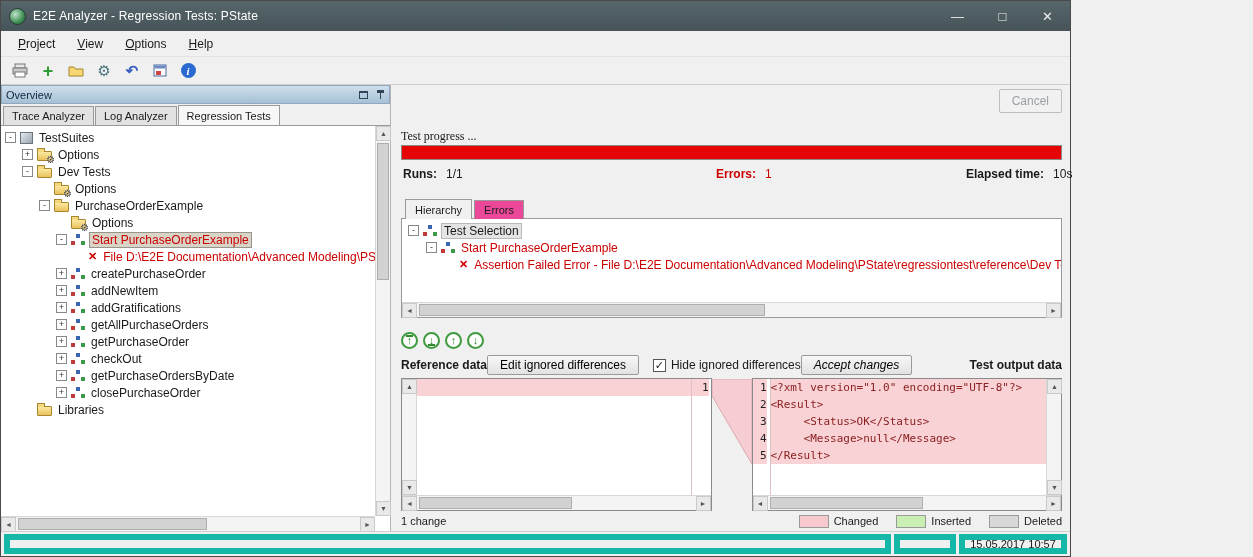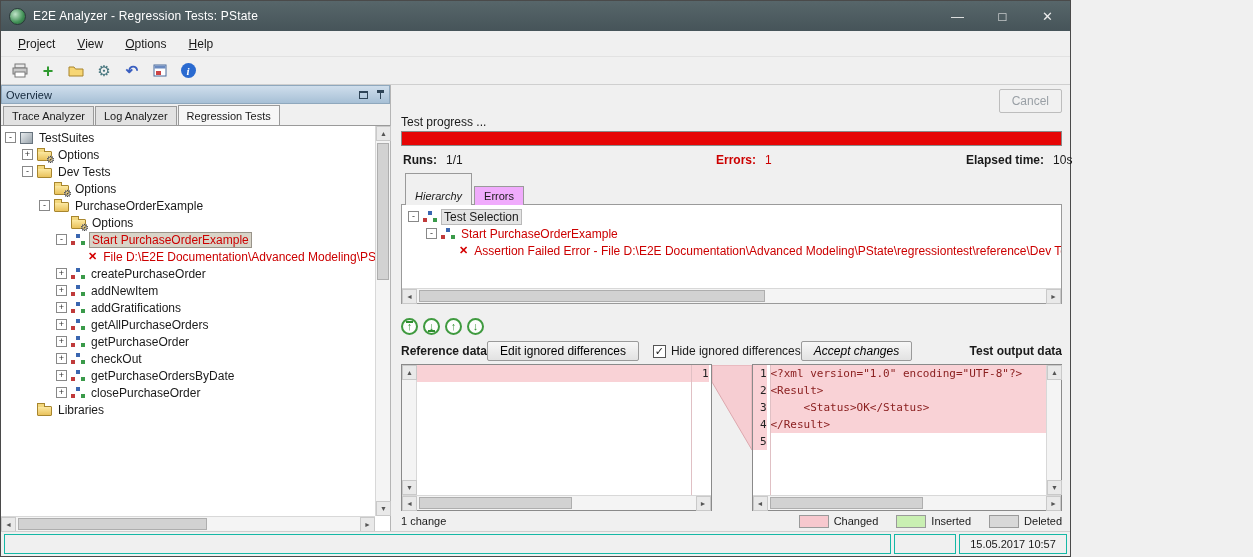--- a/index.html
+++ b/index.html
@@ -69,35 +69,35 @@
   .sb-thumb-v { position:absolute; left:1px; right:1px; top:2px; height:38%; background:#d2d2d2; border:1px solid #aeaeae; }
   .sb-thumb-h { position:absolute; top:1px; bottom:1px; left:2px; width:55%; background:#d2d2d2; border:1px solid #aeaeae; }
 
   .splitter { width:6px; flex:none; background:#f0f0f0; }
 
   
   .right-panel { flex:1; min-width:0; display:flex; flex-direction:column; padding:4px 8px 0 4px; }
   .cancel-row { height:24px; flex:none; display:flex; justify-content:flex-end; }
   .btn { font-family:"Liberation Sans", sans-serif; font-size:12px; padding:2px 12px; background:linear-gradient(#f7f7f7,#e2e2e2); border:1px solid #9a9a9a; border-radius:2px; }
   .btn.disabled { color:#9aa0a6; background:#f1f1f1; border-color:#bdbdbd; }
-  .progress-label { height:16px; flex:none; margin-top:2px; }
+  .progress-label { height:16px; flex:none; margin-top:16px;font-family:Liberation Serif, serif; }
   .progress-bar { height:15px; flex:none; border:1px solid #8a8a8a; background:#fff; }
   .progress-fill { height:100%; width:100%; background:#e60505; }
   .stats-row { height:26px; flex:none; position:relative; }
   .stat { position:absolute; top:7px; white-space:pre; }
   .stat b { font-weight:bold; }
   .stat-runs { left:2px; }
   .stat-errors { left:315px; color:#cc0000; }
   .stat-elapsed { left:565px; }
   .stat .val { margin-left:9px; }
 
   .tabbox { margin-top:12px; flex:none; }
   .tabs-row { display:flex; align-items:flex-end; height:21px; padding-left:4px; position:relative; z-index:2; }
-  .tab { padding:3px 9px; border:1px solid #9a9a9a; border-bottom:none; background:#f0abfc; font-size:11px; margin-right:2px; }
-  .tab.active { background:#f0f0f0; padding-top:16px;font-style:italic; }
+  .tab { padding:3px 9px; border:1px solid #9a9a9a; border-bottom:none; background:#ec4899; font-size:11px; margin-right:2px; }
+  .tab.active { background:#f0f0f0; padding-top:4px; }
   .tabbox-content { border:1px solid #9a9a9a; background:#fff; height:100px; margin-top:-1px; display:grid; grid-template-rows:1fr 15px; }
   .hier-tree { overflow:hidden; padding-top:3px; }
 
   
   .diff-section { flex:1; min-height:0; display:flex; flex-direction:column; margin-top:10px; }
   .nav-row { height:24px; flex:none; display:flex; align-items:center; gap:5px; }
   .navbtn { width:17px; height:17px; border-radius:50%; border:2px solid #3f9a3f; background:#fdfdfd; color:#2f8f2f; font-size:11px; line-height:12px; display:flex; align-items:center; justify-content:center; position:relative; }
   .navbtn.bar-top::before { content:""; position:absolute; top:1px; left:3px; right:3px; height:2px; background:#2f8f2f; }
   .navbtn.bar-bottom::before { content:""; position:absolute; bottom:1px; left:3px; right:3px; height:2px; background:#2f8f2f; }
   .controls-row { height:26px; flex:none; display:flex; align-items:center; }
@@ -127,21 +127,21 @@
   .summary-row { height:20px; flex:none; display:flex; align-items:center; font-size:11px; }
   .legend { margin-left:auto; display:flex; align-items:flex-start; }
   .legend-item { display:flex; align-items:center; margin-left:18px; }
   .sw { width:30px; height:13px; border:1px solid #9a9a9a; margin-right:5px; flex:none; }
   .sw-changed { background:#f7c8ce; }
   .sw-inserted { background:#c9efb2; }
   .sw-deleted { background:#d8d8d8; }
 
   
   .statusbar { height:25px; flex:none; border-top:1px solid #cfcfcf; display:flex; gap:3px; padding:2px 3px; align-items:stretch; }
-  .status-cell { border:1px solid #14b8a6; background:#f0f0f0; display:flex; align-items:center; justify-content:center; font-size:11px; }
+  .status-cell { border:6px solid #14b8a6; background:#f0f0f0; display:flex; align-items:center; justify-content:center; font-size:11px; }
   .status-cell.c1 { flex:1; }
   .status-cell.c2 { width:62px; }
   .status-cell.c3 { width:108px; }
 </style>
 </head>
 <body>
 
 <div class="window">
 
   <div class="titlebar">
@@ -425,20 +425,21 @@
               <div class="num changed">1</div>
               <div class="num changed">2</div>
               <div class="num changed">3</div>
               <div class="num changed">4</div>
               <div class="num changed">5</div>
             </div>
             <div class="pane-content">
               <div class="code-line changed">&lt;?xml version="1.0" encoding="UTF-8"?&gt;</div>
               <div class="code-line changed">&lt;Result&gt;</div>
               <div class="code-line changed">     &lt;Status&gt;OK&lt;/Status&gt;</div>
+              <div class="code-line changed">     &lt;Message&gt;null&lt;/Message&gt;</div>
               <div class="code-line changed">&lt;/Result&gt;</div>
             </div>
             <div class="vscroll">
               <span class="sb-btn">▲</span>
               <span class="sb-track"></span>
               <span class="sb-btn">▼</span>
             </div>
             <div class="hscroll">
               <span class="sb-btn">◄</span>
               <span class="sb-track">

